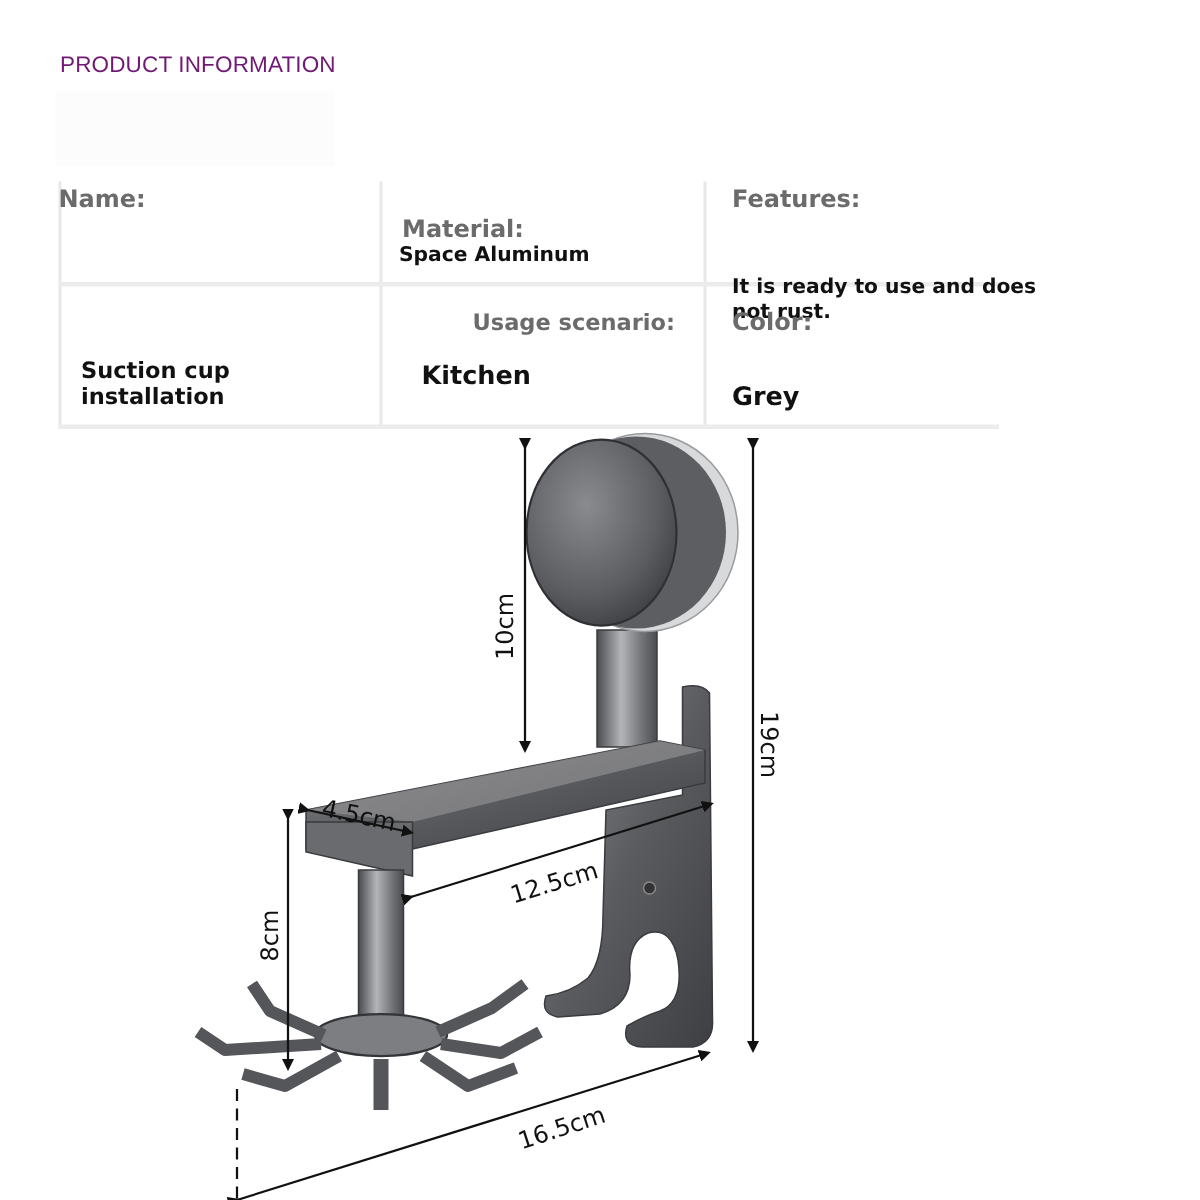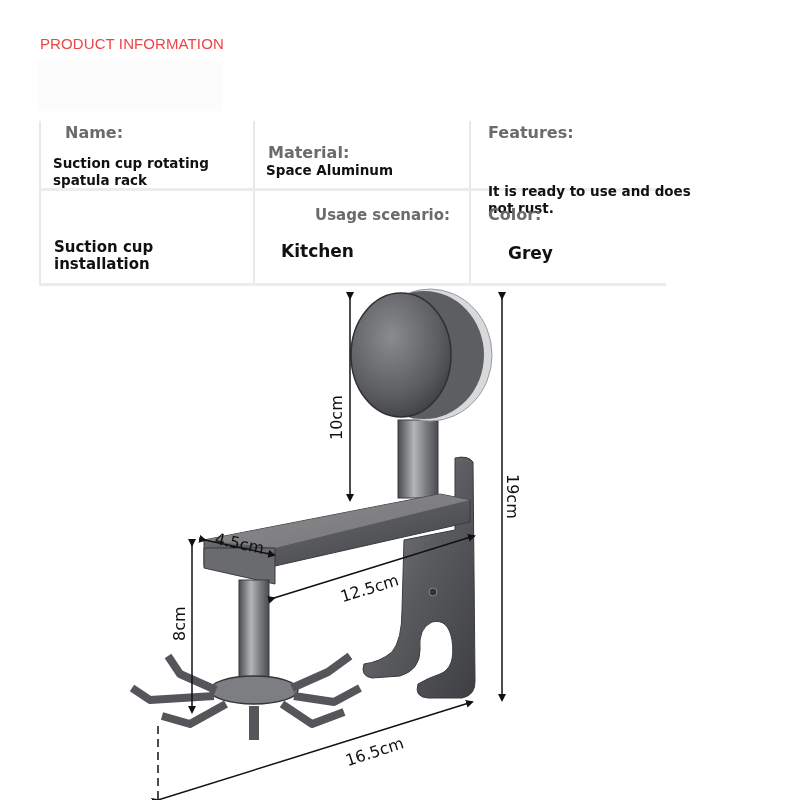--- a/index.html
+++ b/index.html
@@ -1,17 +1,17 @@
 <!DOCTYPE html>
 <html><head>
   <meta charset="utf-8">
   <style>
     html, body { margin: 0; padding: 0; background: #ffffff; }
     body { width: 800px; height: 800px; position: relative; overflow: hidden; font-family: "DejaVu Sans", sans-serif; color: #111; }
-    .title { position: absolute; left: 40px; top: 35px; font-family: "Liberation Sans", sans-serif; font-size: 15px; color: #ef4444; letter-spacing: 0.1px; }
+    .title { position: absolute; left: 40px; top: 35px; font-family: "Liberation Sans", sans-serif; font-size: 15px; color: #701a75; letter-spacing: 0.1px; }
     .title-shade { position: absolute; left: 37px; top: 61px; width: 186px; height: 50px; background: #fcfcfc; }
     .spec-table { position: absolute; left: 39px; top: 121px; width: 627px; height: 164px; }
     .vline { position: absolute; width: 2px; background: #e8e8e8; }
     .hline { position: absolute; height: 3px; background: #ececec; }
     .cell-label { position: absolute; font-size: 16px; font-weight: bold; color: #6b6b6b; white-space: nowrap; }
     .cell-label.small { font-size: 15px; }
     .cell-value { position: absolute; font-size: 13.5px; font-weight: bold; color: #111; line-height: 17px; }
     .cell-value.big { font-size: 17px; line-height: 20px; }
     .cell-value.mid { font-size: 15px; line-height: 17px; }
     .diagram { position: absolute; left: 0; top: 0; width: 800px; height: 800px; pointer-events: none; }
@@ -24,36 +24,35 @@
 <div class="title-shade"></div>
 
 <div class="spec-table">
 
   <div class="vline" style="left:0; top:0; height:164px;"></div>
   <div class="vline" style="left:214px; top:0; height:164px;"></div>
   <div class="vline" style="left:430px; top:0; height:164px;"></div>
   <div class="hline" style="left:0; top:67px; width:627px;"></div>
   <div class="hline" style="left:0; top:162px; width:627px;"></div>
 
-  <div class="cell-label" style="left:26px; top:2px;">Name:</div>
-  <div class="cell-value" style="left:14px; top:34px; width:170px;">Suction cup rotating spatula rack</div>
+  <div class="cell-label" style="left:0; top:2px;">Name:</div>
 
   <div class="cell-label" style="left:229px; top:2px;margin-top:20px;">Material:</div>
   <div class="cell-value" style="left:227px; top:41px; width:190px;">Space Aluminum</div>
 
   <div class="cell-label" style="left:449px; top:2px;text-align:center;">Features:</div>
   <div class="cell-value" style="left:449px; top:38px; width:210px;margin-top:24px;">It is ready to use and does not rust.</div>
 
   <div class="cell-value mid" style="left:15px; top:118px; width:110px;">Suction cup installation</div>
 
   <div class="cell-label small" style="left:242px; top:85px;margin-left:34px;">Usage scenario:</div>
   <div class="cell-value big" style="left:226px; top:120px;margin-left:16px;">Kitchen</div>
 
   <div class="cell-label" style="left:449px; top:84px;">Color:</div>
-  <div class="cell-value big" style="left:449px; top:122px;margin-left:20px;">Grey</div>
+  <div class="cell-value big" style="left:449px; top:134px;">Grey</div>
 </div>
 
 <svg class="diagram" viewBox="0 0 800 800" xmlns="http://www.w3.org/2000/svg">
   <defs>
     <linearGradient id="metal" x1="0" y1="0" x2="1" y2="1">
       <stop offset="0" stop-color="#8b8c8f"></stop>
       <stop offset="0.5" stop-color="#5a5b5e"></stop>
       <stop offset="1" stop-color="#3e3f42"></stop>
     </linearGradient>
     <linearGradient id="metalH" x1="0" y1="0" x2="1" y2="0">

